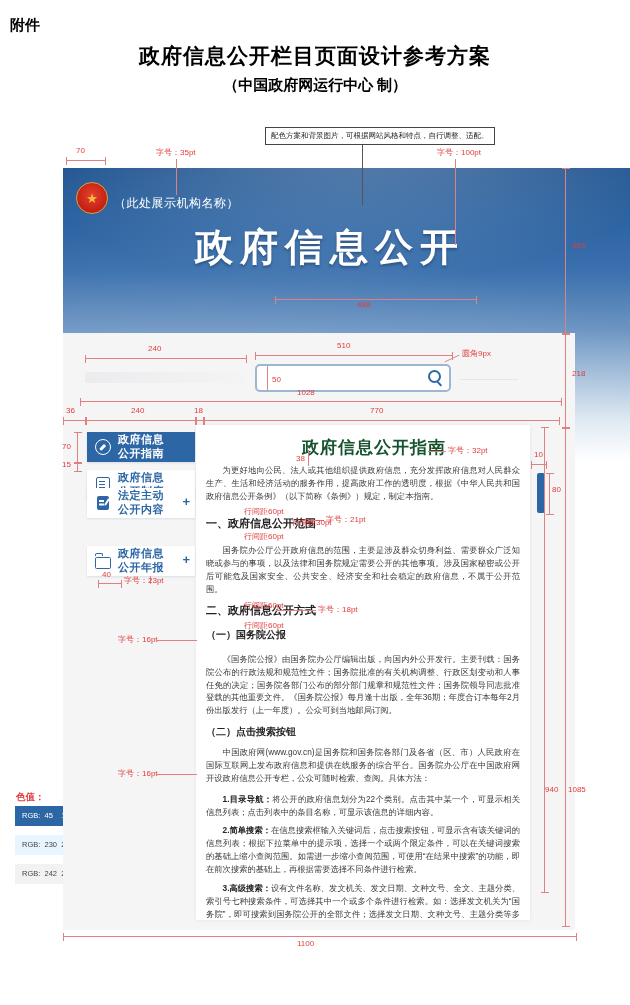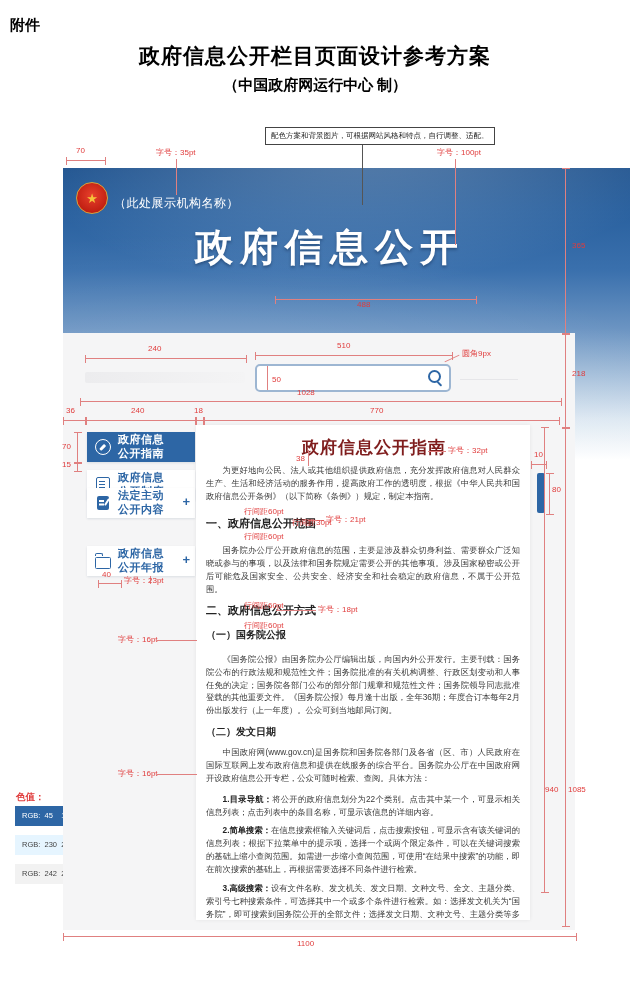--- a/index.html
+++ b/index.html
@@ -69,21 +69,21 @@
        background:#fff;box-shadow:0 3.5px 0 #fff;}
   .ic-clip::after{content:"";position:absolute;right:1.5px;top:1.5px;width:2px;height:8px;
        background:#fff;transform:rotate(32deg);border-radius:1px;}
   .ic-folder{width:14px;height:10px;border:1.5px solid currentColor;border-radius:1.5px;position:relative;margin-top:4px;}
   .ic-folder::before{content:"";position:absolute;left:-1.5px;top:-5px;width:6px;height:2px;
        border:1.5px solid currentColor;border-bottom:none;border-radius:2px 2px 0 0;}
   
   #content{position:absolute;left:196px;top:425px;width:334px;height:495px;background:#fff;z-index:3;
        box-shadow:0 0 4px rgba(0,0,0,.07);box-sizing:border-box;padding:0 10px;overflow:hidden;
        font-size:8.3px;line-height:1.55;color:#3a3a3a;text-align:justify;}
-  #content .c-h1{margin:13px 0 6px 22px;text-align:center;color:#7f1d1d;font-size:17px;
+  #content .c-h1{margin:13px 0 6px 22px;text-align:center;color:#14532d;font-size:17px;
        font-weight:bold;letter-spacing:1px;line-height:1.2;}
   #content p{margin:0;text-indent:2em;}
   .gap14{margin-bottom:14px!important;} .gap8{margin-bottom:8px!important;}
   .gap9{margin-bottom:9px!important;} .gap6{margin-bottom:6px!important;}
   .c-sec{font-size:11px;font-weight:bold;color:#222;margin:8px 0 14px;line-height:1.2;}
   .c-sec2{margin-bottom:12px;}
   .c-sub{font-size:10px;font-weight:bold;color:#222;margin:0 0 12px;line-height:1.2;}
   .c-sub2{margin:2px 0 8px;}
   .run-label{font-weight:bold;color:#222;}
   
@@ -227,21 +227,21 @@
   <div class="vline" id="l-23"></div>
 
   <div id="content">
     <div class="c-h1">政府信息公开指南</div>
     <p class="gap14">为更好地向公民、法人或其他组织提供政府信息，充分发挥政府信息对人民群众生产、生活和经济活动的服务作用，提高政府工作的透明度，根据《中华人民共和国政府信息公开条例》（以下简称《条例》）规定，制定本指南。</p>
     <div class="c-sec">一、政府信息公开范围</div>
     <p class="gap8">国务院办公厅公开政府信息的范围，主要是涉及群众切身利益、需要群众广泛知晓或参与的事项，以及法律和国务院规定需要公开的其他事项。涉及国家秘密或公开后可能危及国家安全、公共安全、经济安全和社会稳定的政府信息，不属于公开范围。</p>
     <div class="c-sec c-sec2">二、政府信息公开方式</div>
     <div class="c-sub">（一）国务院公报</div>
     <p class="gap9">《国务院公报》由国务院办公厅编辑出版，向国内外公开发行。主要刊载：国务院公布的行政法规和规范性文件；国务院批准的有关机构调整、行政区划变动和人事任免的决定；国务院各部门公布的部分部门规章和规范性文件；国务院领导同志批准登载的其他重要文件。《国务院公报》每月逢十出版，全年36期；年度合订本每年2月份出版发行（上一年度）。公众可到当地邮局订阅。</p>
-    <div class="c-sub c-sub2">（二）发文日期</div>
+    <div class="c-sub c-sub2">（二）点击搜索按钮</div>
     <p class="gap8">中国政府网(www.gov.cn)是国务院和国务院各部门及各省（区、市）人民政府在国际互联网上发布政府信息和提供在线服务的综合平台。国务院办公厅在中国政府网开设政府信息公开专栏，公众可随时检索、查阅。具体方法：</p>
     <p class="gap6"><span class="run-label">1.目录导航：</span><span>将公开的政府信息划分为22个类别。点击其中某一个，可显示相关信息列表；点击列表中的条目名称，可显示该信息的详细内容。</span></p>
     <p class="gap6"><span class="run-label">2.简单搜索：</span><span>在信息搜索框输入关键词后，点击搜索按钮，可显示含有该关键词的信息列表；根据下拉菜单中的提示项，选择一个或两个限定条件，可以在关键词搜索的基础上缩小查阅范围。如需进一步缩小查阅范围，可使用“在结果中搜索”的功能，即在前次搜索的基础上，再根据需要选择不同条件进行检索。</span></p>
     <p class="gap6"><span class="run-label">3.高级搜索：</span><span>设有文件名称、发文机关、发文日期、文种文号、全文、主题分类、索引号七种搜索条件，可选择其中一个或多个条件进行检索。如：选择发文机关为“国务院”，即可搜索到国务院公开的全部文件；选择发文日期、文种文号、主题分类等多个条件，可搜索到满足上述条件的文件。</span></p>
   </div>
 
   <span class="ann" id="a-32">字号：32pt</span>
   <div class="hline" id="h-32"></div>
   <span class="ann" id="a-38">38</span>
   <div class="vline" id="l-38"></div>

